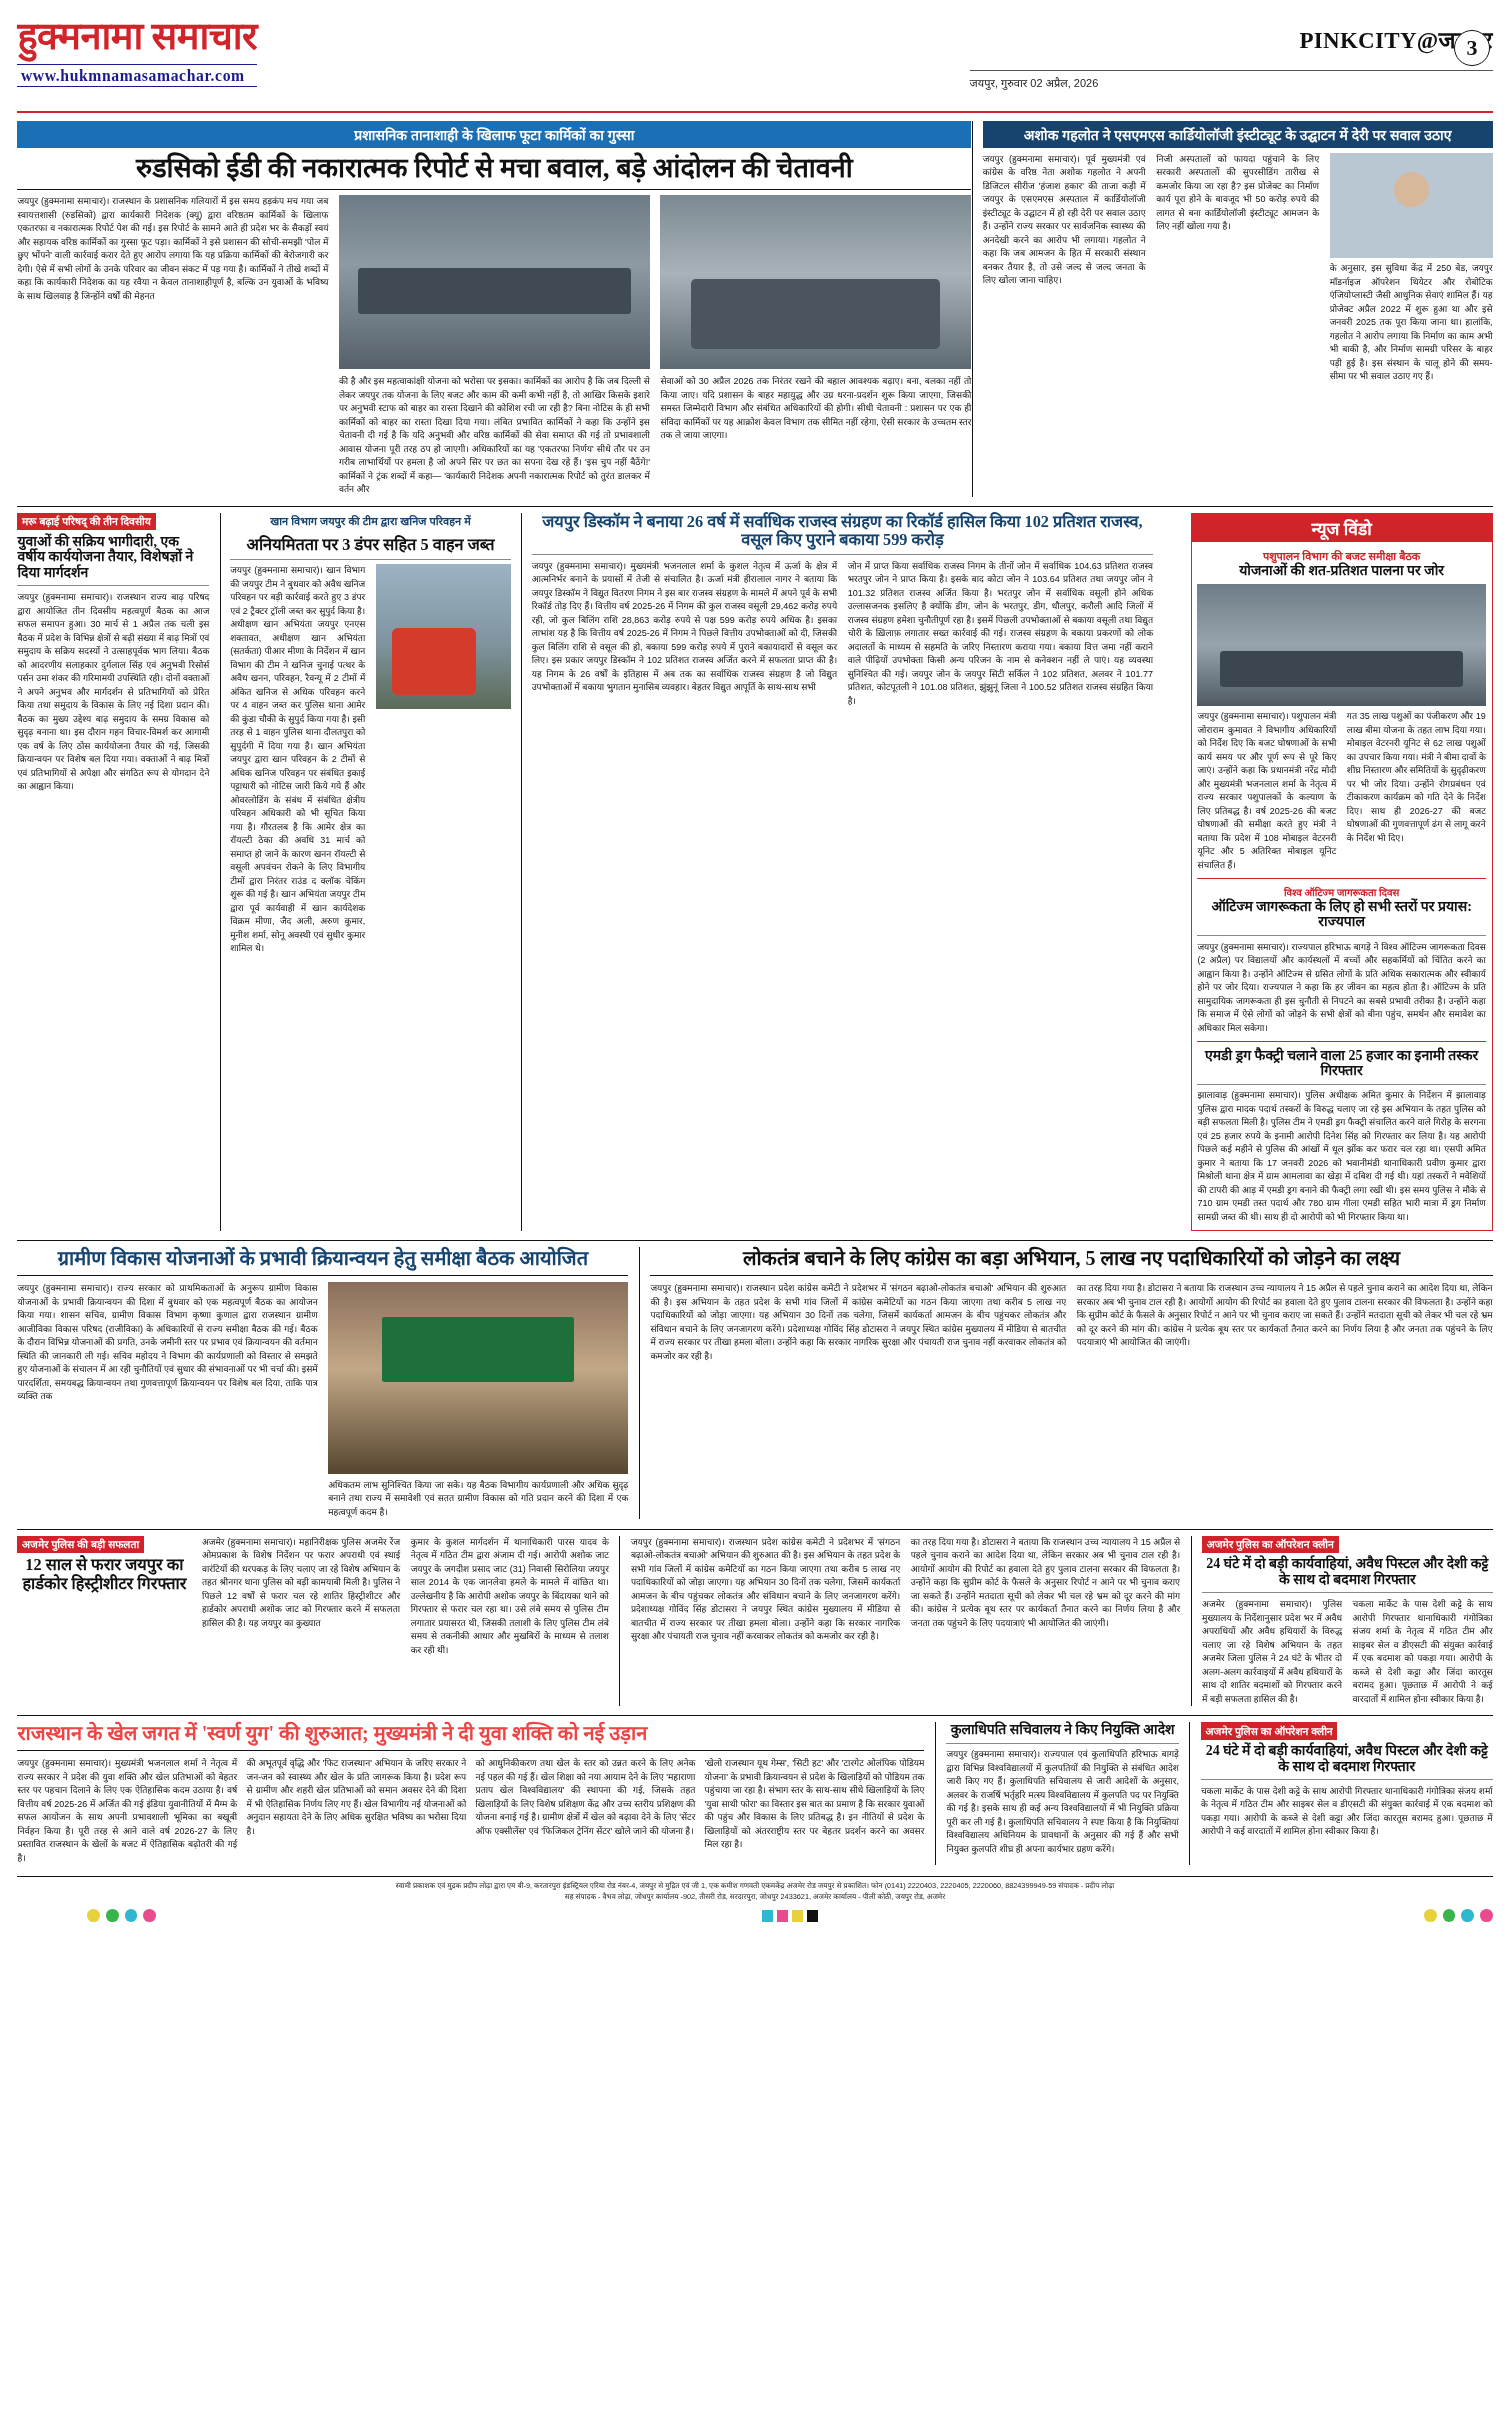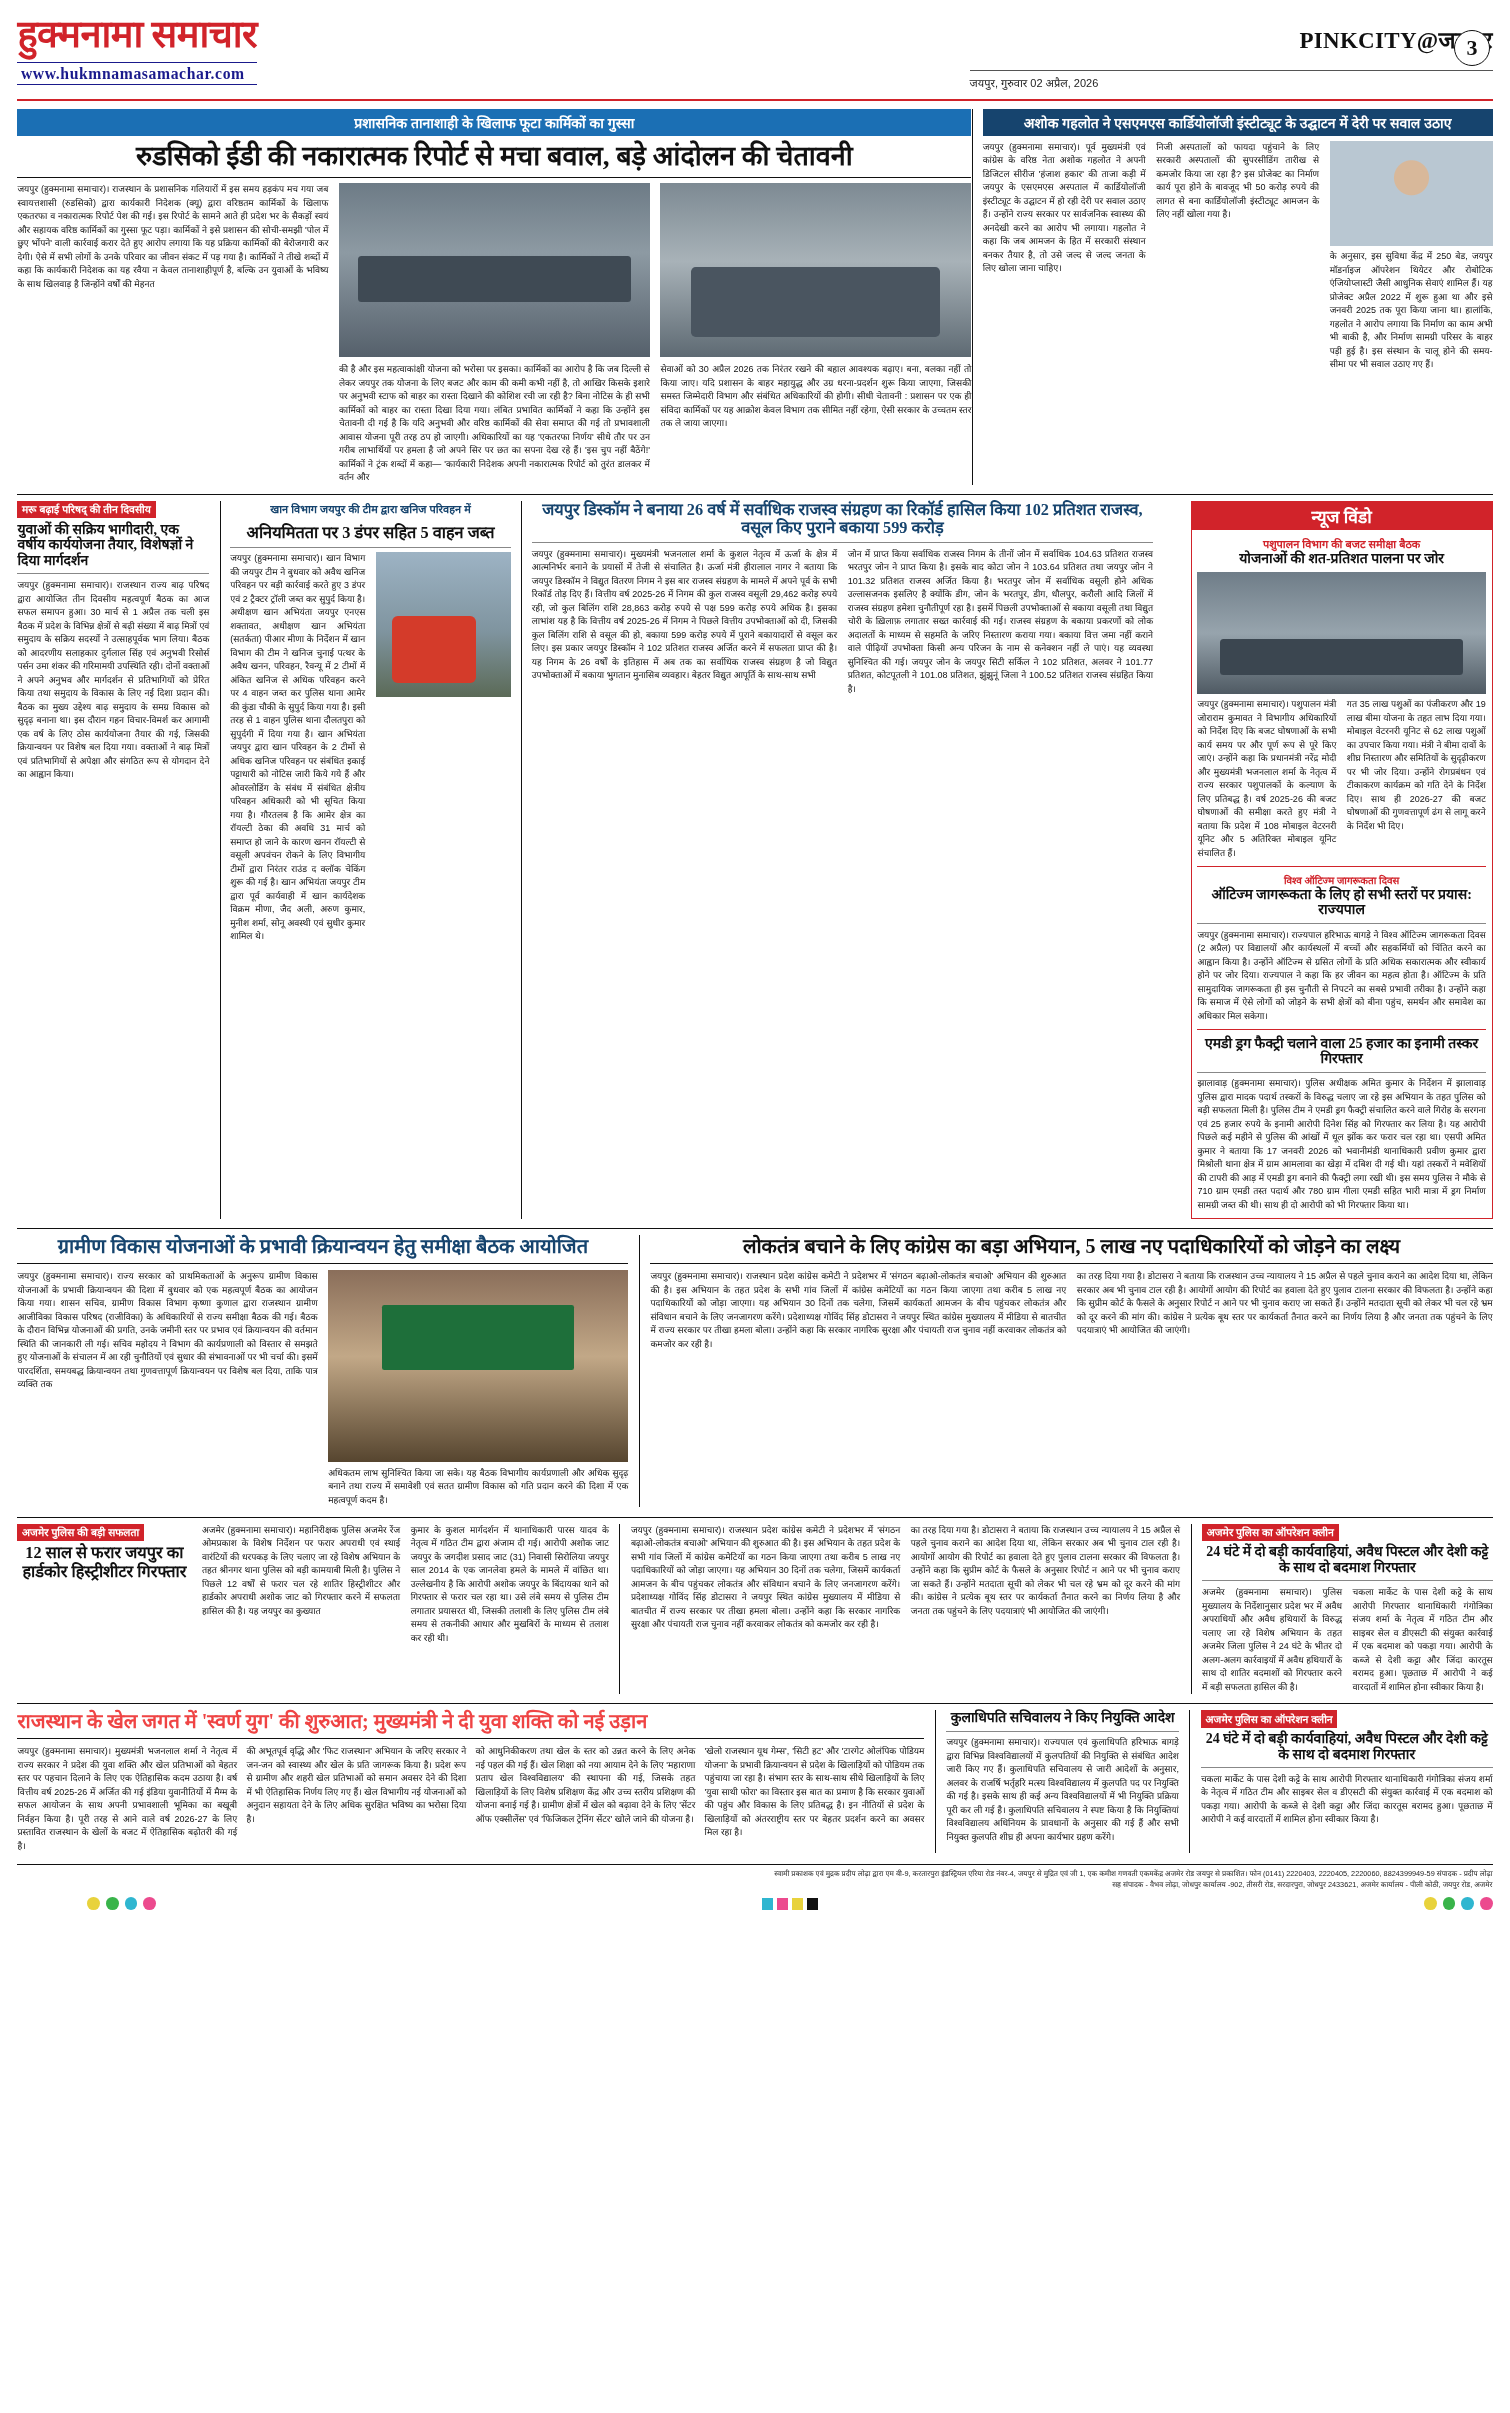--- a/index.html
+++ b/index.html
@@ -12,24 +12,24 @@
   .page {
     width: 1510px;
     min-height: 2413px;
     position: relative;
     padding: 15px 17.4px 0 17.4px;
     background: #fff;
   }
   
   .masthead {
     display: flex;
-    align-items: flex-start;
+    align-items: center;
     justify-content: space-between;
     border-bottom: 2.3px solid #d1232a;
-    padding-bottom: 9px;
+    padding-bottom: 21px;
     gap: 9px;
   }
   .masthead-left { display: flex; flex-direction: column; }
   .paper-title {
     font-family: "Liberation Serif", serif;
     font-size: 38px;
     font-weight: bold;
     color: #d1232a;
     letter-spacing: -0.6px;
     line-height: 1.05;
@@ -184,21 +184,21 @@
     display:inline-block; padding: 1.7px 4.7px; margin-bottom:3.5px;
   }
   .center { text-align: center; }
   
   .footer {
     margin-top: 10.5px;
     border-top: 1.2px solid #111;
     padding-top: 4.7px;
     font-size: 7.3px;
     color: #222;
-    text-align: right;
+    text-align: center;
     line-height: 1.45;
   }
   .colorbar {
     margin-top: 5.8px; height: 15px; display: flex; align-items: center; gap: 5.8px;
     padding-left: 70px;
   }
   .dot { width: 12.8px; height: 12.8px; border-radius: 50%; }
   .spacer-dots { flex: 1; }
   .cmyk { display:flex; gap:3.5px; }
   .cmyk span { width: 11.6px; height: 11.6px; display:block; }

